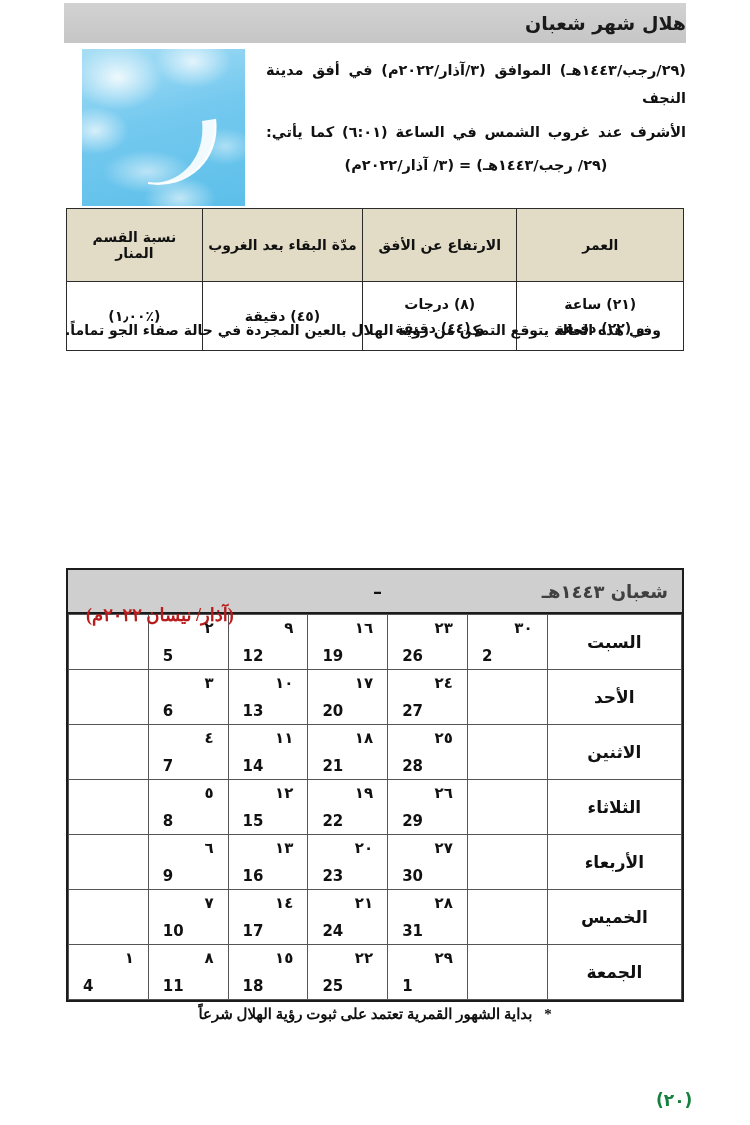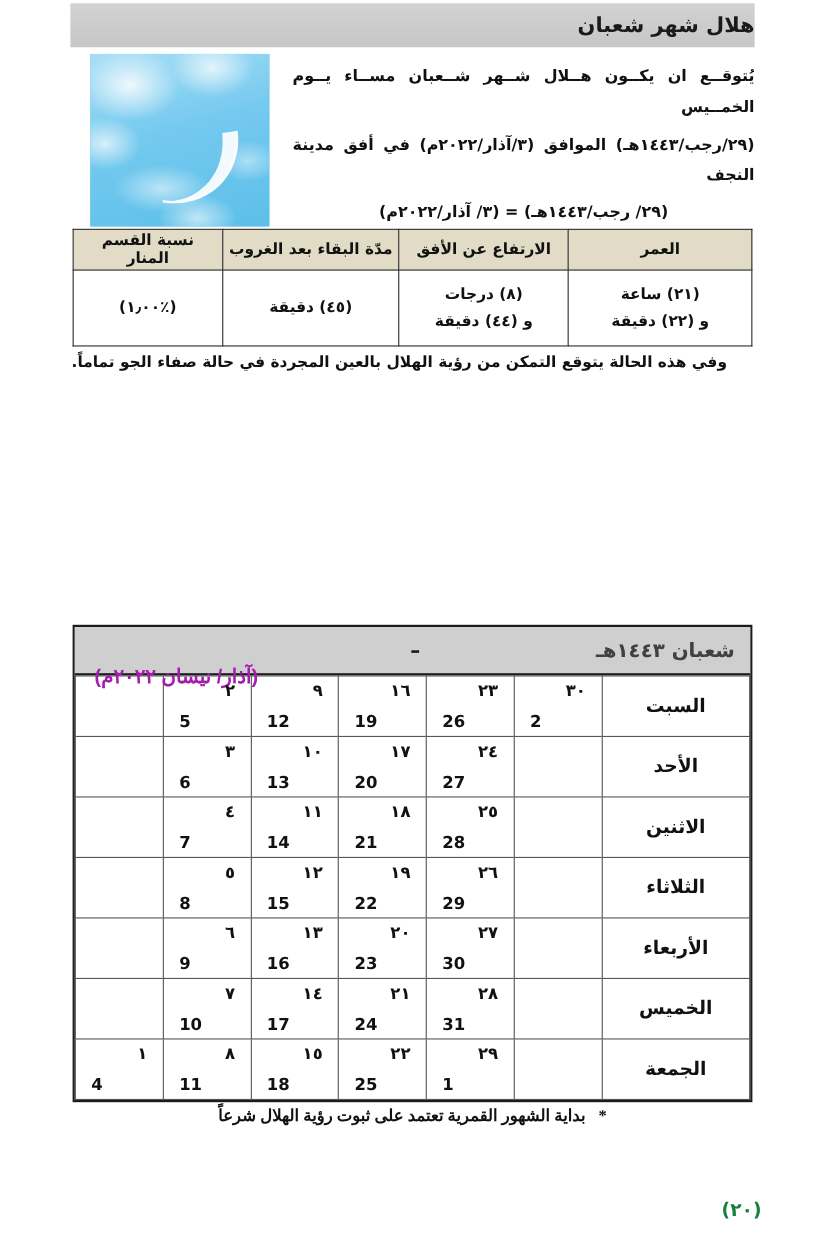--- a/index.html
+++ b/index.html
@@ -102,21 +102,21 @@
     border: 1px solid #2b2b2b;
     text-align: center;
     vertical-align: middle;
     font-family: "DejaVu Sans", "Liberation Sans", sans-serif;
   }
   .data-table th {
     background: #e2dcc6;
     font-size: 14px;
     font-weight: bold;
     height: 32px;
-    padding: 2px 4px;
+    padding: 20px 4px;
     color: #111;
     margin-left: 27px;
   }
   .data-table td {
     background: #ffffff;
     font-size: 14px;
     font-weight: bold;
     padding: 6px 4px;
     height: 56px;
     line-height: 1.75;
@@ -172,24 +172,24 @@
     position: absolute;
     right: 300px;
     font-family: "DejaVu Sans", "Liberation Sans", sans-serif;
     font-size: 18px;
     font-weight: bold;
     color: #111;
   }
   .cal-caption .greg {
     position: absolute;
     left: 18px;
-    font-family: Liberation Sans, sans-serif;
+    font-family: Liberation Serif, serif;
     font-size: 18px;
     font-weight: bold;
-    color: #a21caf;
+    color: #b91c1c;
     margin-top: 48px;
   }
 
   .cal-table {
     width: 100%;
     border-collapse: collapse;
     direction: rtl;
     table-layout: fixed;
   }
   .cal-table td {
@@ -267,22 +267,22 @@
 
 <div class="moon-photo">
   <div class="sky"></div>
   <svg width="163" height="157" viewBox="0 0 163 157">
     <path d="M133 70 C 138 108, 110 138, 72 134 C 100 133, 124 108, 120 72 Z" fill="#ffffff" opacity="0.9"></path>
     <path d="M133 70 C 138 110, 106 140, 66 134" fill="none" stroke="#ffffff" stroke-width="2.2" opacity="0.95"></path>
   </svg>
 </div>
 
 <div class="intro-block">
-  <p>يُتوقــع ان يكــون هــلال شــهر شــعبان مســاء يــوم الخمــيس</p>
   <p>(٢٩/رجب/١٤٤٣هـ) الموافق (٣/آذار/٢٠٢٢م) في أفق مدينة النجف</p>
+  <p>الأشرف عند غروب الشمس في الساعة (٦:٠١) كما يأتي:</p>
   <p class="last-line">(٢٩/ رجب/١٤٤٣هـ) = (٣/ آذار/٢٠٢٢م)</p>
 </div>
 
 <table class="data-table">
   <thead>
     <tr>
       <th class="col-age">العمر</th>
       <th class="col-alt">الارتفاع عن الأفق</th>
       <th class="col-stay">مدّة البقاء بعد الغروب</th>
       <th class="col-lit">نسبة القسم المنار</th>

